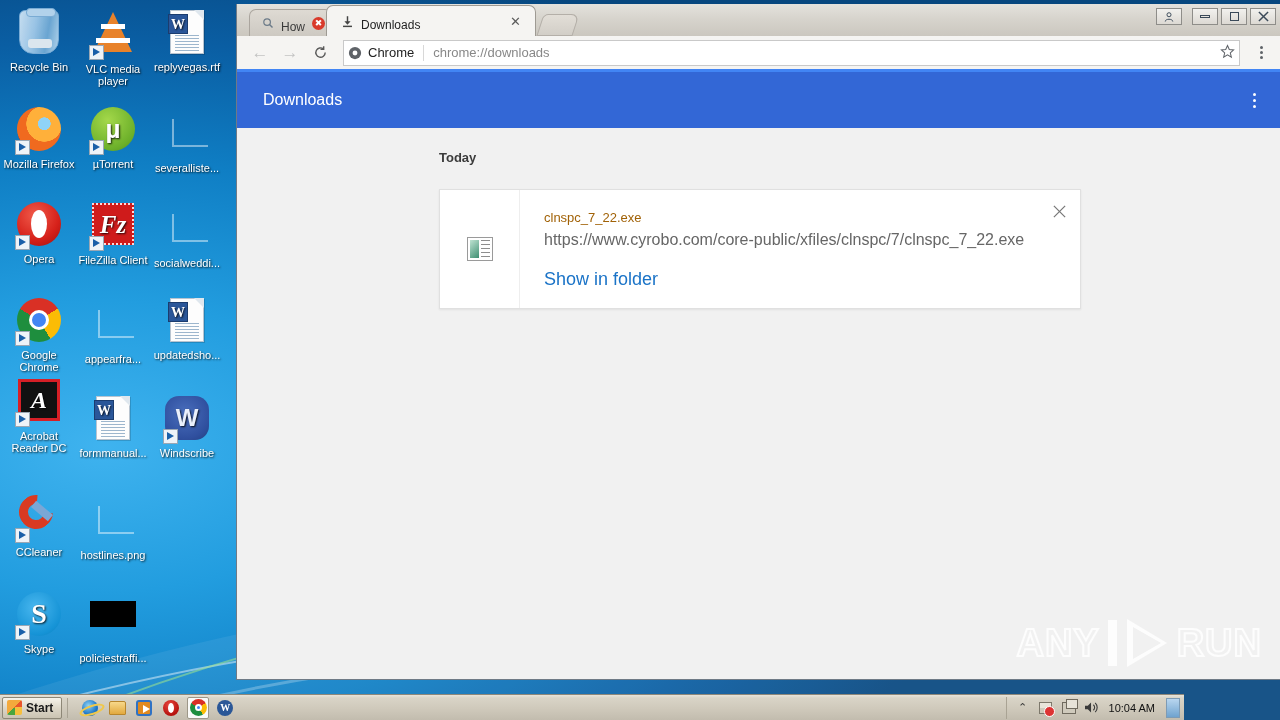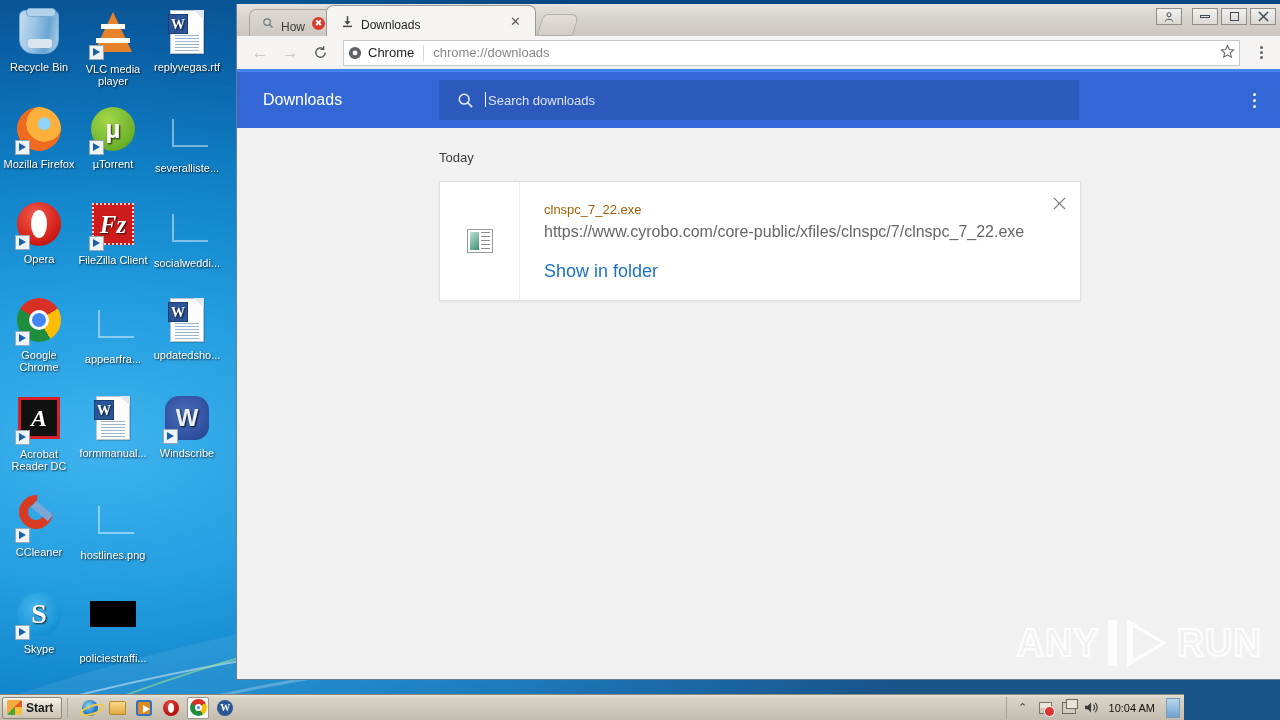--- a/index.html
+++ b/index.html
@@ -210,21 +210,21 @@
     font-size: 13px;
   }
   .dl-search .ph { color: #dbe3f7; position: relative; }
   .dl-search .ph::before {
     content:""; position:absolute; left:-3px; top:-1px; width:1px; height:15px; background:#fff;
   }
   .dl-menu { margin-left:auto; width:24px; display:flex; flex-direction:column; align-items:center; gap:3px; }
   .dl-menu i { width:3px; height:3px; background:#fff; border-radius:50%; display:block; }
 
   .dl-body { padding: 22px 0 0 202px; }
-  .dl-date { font-size: 13px; color: #3c3c3c; margin-bottom: 16px; }
+  .dl-date { font-size: 13px; color: #3c3c3c; margin-bottom: 24px; font-weight: bold; }
   .dl-card {
     width: 642px; background: #fff;
     border: 1px solid #e0e0e0;
     box-shadow: 0 1px 2px rgba(0,0,0,.07);
     display: flex; position: relative;
     min-height: 106px;
   }
   .dl-icon-cell {
     width: 80px; display: flex; align-items: center; justify-content: center;
     border-right: 1px solid #eee;
@@ -440,21 +440,21 @@
     <div class="dicon" style="left:150px;top:292px">
       <div class="glyph">
         <div class="ic-doc">
             <span class="wbadge">W</span>
             <span class="lines"></span>
           </div>
       </div>
       <span class="cap">updatedsho...</span>
     </div>
 
-    <div class="dicon" style="left:2px;top:390px">
+    <div class="dicon" style="left:2px;top:372px">
       <div class="glyph">
         <div class="ic-acrobat"></div>
           <span class="shortcut-arrow"></span>
       </div>
       <span class="cap">Acrobat Reader DC</span>
     </div>
 
     <div class="dicon" style="left:76px;top:390px">
       <div class="glyph">
         <div class="ic-doc">
@@ -589,27 +589,20 @@
       <i></i>
         <i></i>
         <i></i>
     </div>
   </div>
 
   <div class="page">
 
     <div class="dl-header">
       <div class="dl-title">Downloads</div>
-      <div class="dl-search">
-        <svg width="17" height="17" viewBox="0 0 18 18">
-          <circle cx="7.6" cy="7.6" r="5.2" fill="none" stroke="#e7ecf9" stroke-width="1.6"></circle>
-          <line x1="11.4" y1="11.4" x2="16" y2="16" stroke="#e7ecf9" stroke-width="1.8"></line>
-        </svg>
-        <span class="ph">Search downloads</span>
-      </div>
       <div class="dl-menu">
           <i></i>
           <i></i>
           <i></i>
         </div>
     </div>
 
     <div class="dl-body">
       <div class="dl-date">Today</div>
 

